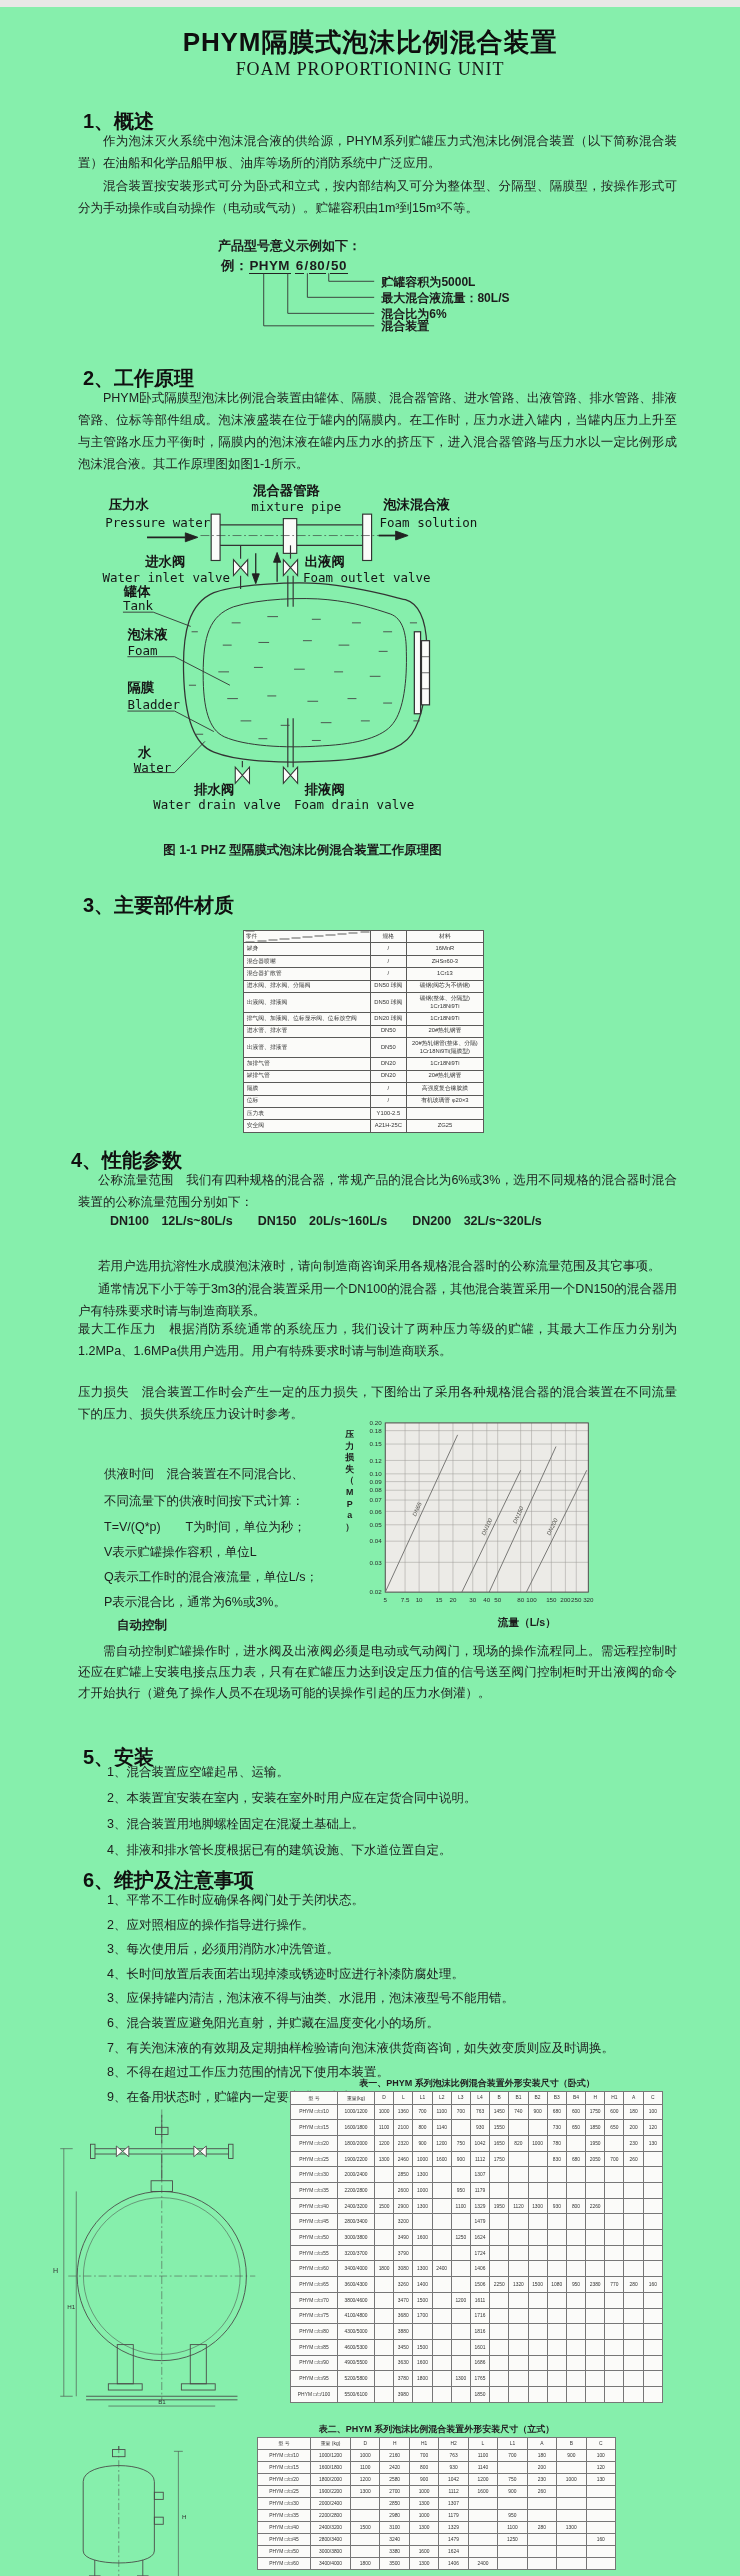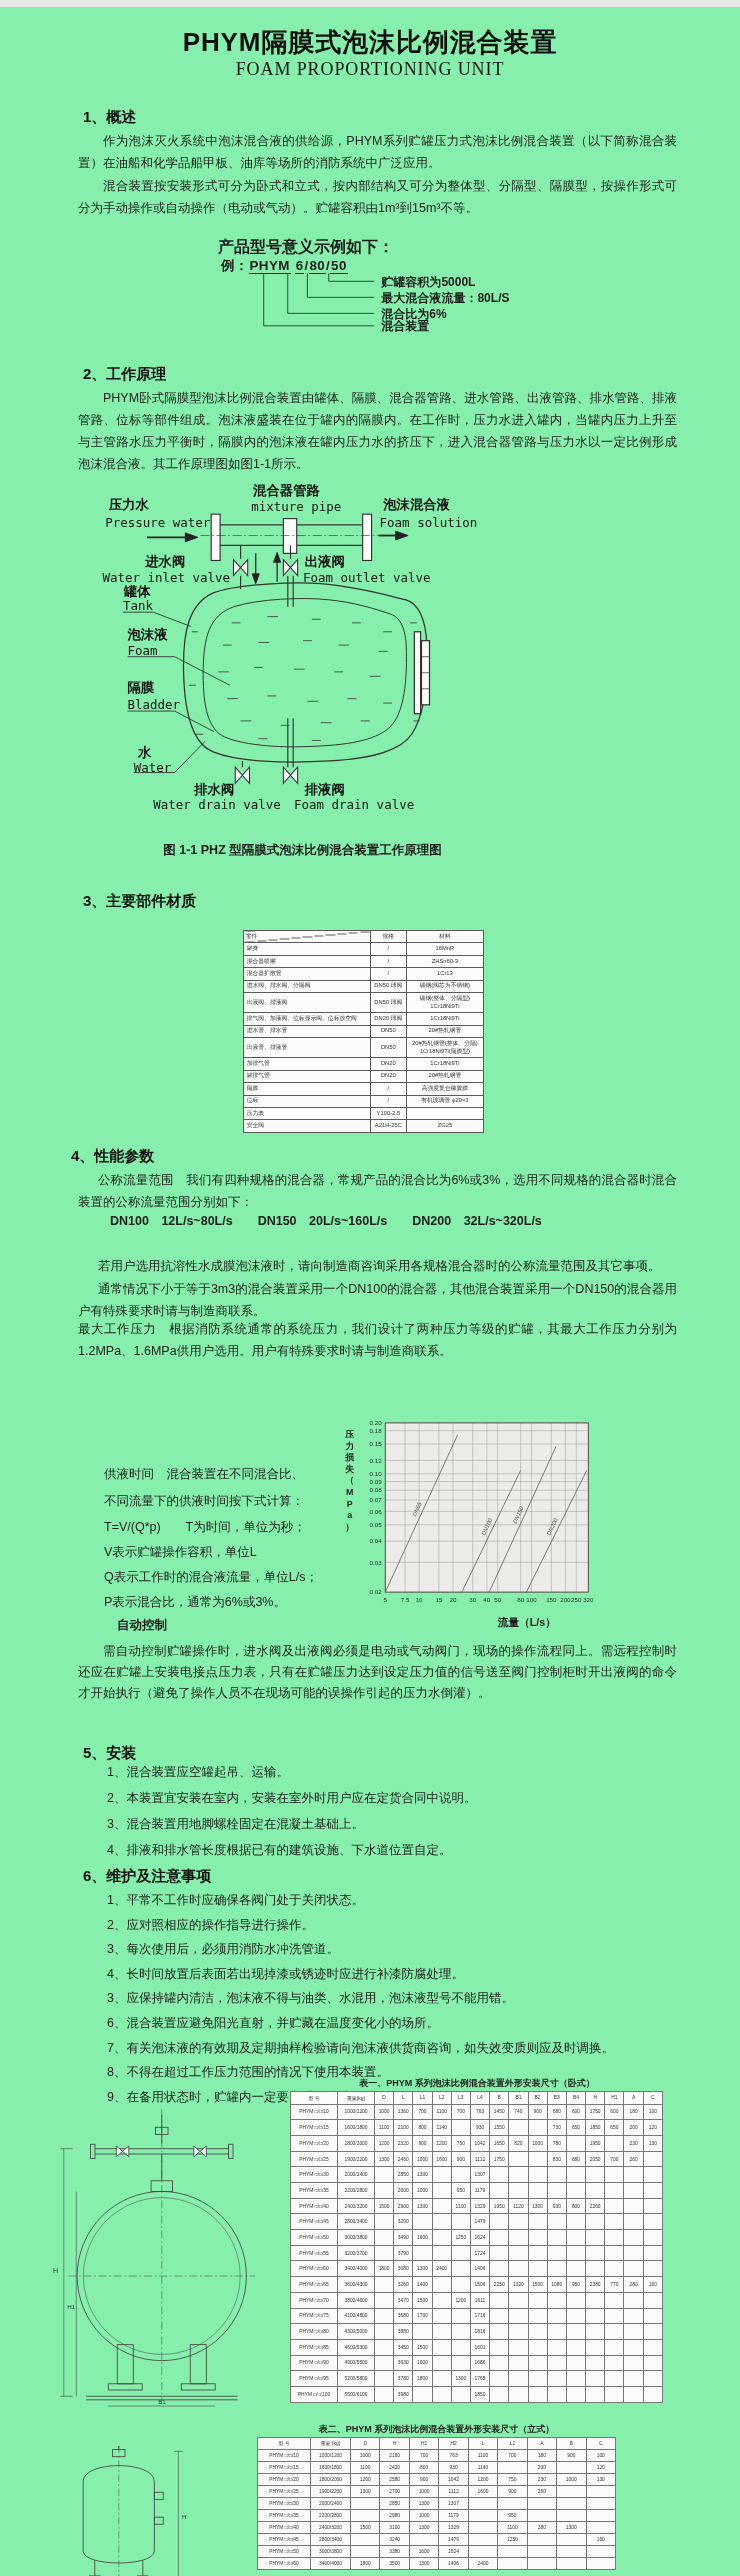--- a/index.html
+++ b/index.html
@@ -1,27 +1,27 @@
 <!DOCTYPE html>
 <html style="font-size:14.3px"><head>
 <meta charset="utf-8">
 <style>
   html,body{margin:0;padding:0;background:#e8e8e6;}
   #page{position:relative;width:740px;height:2576px;margin:7px auto;background:#86efac;
         font-family:"Liberation Sans",sans-serif;color:#1c1c1c;overflow:hidden;}
   .abs{position:absolute;}
   .doc-title{width:740px;text-align:center;font-size:26px;font-weight:bold;letter-spacing:0.9px;color:#0f0f0f;}
   .doc-sub{width:740px;text-align:center;font-size:18px;font-family:"Liberation Serif",serif;letter-spacing:0.9px;color:#151515;}
-  .h{font-size:15px;font-weight:bold;color:#101010;}
+  .h{font-size:20px;font-weight:bold;color:#101010;}
   .p{font-size:12.5px;line-height:22px;text-align:justify;color:#1d1d1d;}
   .ind2{text-indent:2em;}
   .ind15{text-indent:1.6em;}
   .line14{font-size:12.5px;color:#1d1d1d;padding-left:24px;}
   .bold{font-weight:bold;}
-  .model-intro{font-size:16px;font-weight:bold;}
+  .model-intro{font-size:13px;font-weight:bold;}
   .model-example{font-size:13.4px;font-weight:bold;letter-spacing:0.4px;}
   .model-example .u{border-bottom:1.3px solid #222;padding:0 0.9px;}
   .caption{font-size:12.5px;font-weight:bold;text-align:center;}
   .tbl-title{font-size:9px;font-weight:bold;text-align:center;color:#222;}
   table{border-collapse:collapse;background:#fbfbf9;}
   .mat-table{width:241px;}
   .mat-table th,.mat-table td{border:0.9px solid #5a5a58;font-size:5.8px;padding:1.8px 1.8px;text-align:center;
       color:#333;font-weight:normal;white-space:pre-line;line-height:1.35;}
   .mat-table td:first-child{text-align:left;padding-left:2.7px;}
   .mat-table th:first-child{text-align:left;vertical-align:bottom;
@@ -263,20 +263,21 @@
         </tr>
       </tbody>
     </table>
 
   <div class="abs h" style="left:71px;top:1140px;">4、性能参数</div>
   <div class="abs p ind15" style="left:78px;top:1162px;width:599px;">公称流量范围　我们有四种规格的混合器，常规产品的混合比为6%或3%，选用不同规格的混合器时混合装置的公称流量范围分别如下：</div>
   <div class="abs line14 bold" style="left:86px;top:1206px;">DN100　12L/s~80L/s　　DN150　20L/s~160L/s　　DN200　32L/s~320L/s</div>
   <div class="abs p ind15" style="left:78px;top:1248px;width:599px;">若用户选用抗溶性水成膜泡沫液时，请向制造商咨询采用各规格混合器时的公称流量范围及其它事项。</div>
   <div class="abs p ind15" style="left:78px;top:1271px;width:599px;">通常情况下小于等于3m3的混合装置采用一个DN100的混合器，其他混合装置采用一个DN150的混合器用户有特殊要求时请与制造商联系。</div>
   <div class="abs p" style="left:78px;top:1311px;width:599px;">最大工作压力　根据消防系统通常的系统压力，我们设计了两种压力等级的贮罐，其最大工作压力分别为1.2MPa、1.6MPa供用户选用。用户有特殊要求时请与制造商联系。</div>
+  <div class="abs p" style="left:78px;top:1374px;width:599px;">压力损失　混合装置工作时会产生一定的压力损失，下图给出了采用各种规格混合器的混合装置在不同流量下的压力、损失供系统压力设计时参考。</div>
 
   <div class="abs" style="left:80px;top:1459px;width:267px;">
     <div class="line14" style="margin-bottom:9.8px;">供液时间　混合装置在不同混合比、</div>
     <div class="line14" style="margin-bottom:9px;">不同流量下的供液时间按下式计算：</div>
     <div class="line14" style="margin-bottom:8px;">T=V/(Q*p)　　T为时间，单位为秒；</div>
     <div class="line14" style="margin-bottom:8px;">V表示贮罐操作容积，单位L</div>
     <div class="line14" style="margin-bottom:8px;">Q表示工作时的混合液流量，单位L/s；</div>
     <div class="line14">P表示混合比，通常为6%或3%。</div>
   </div>
 

